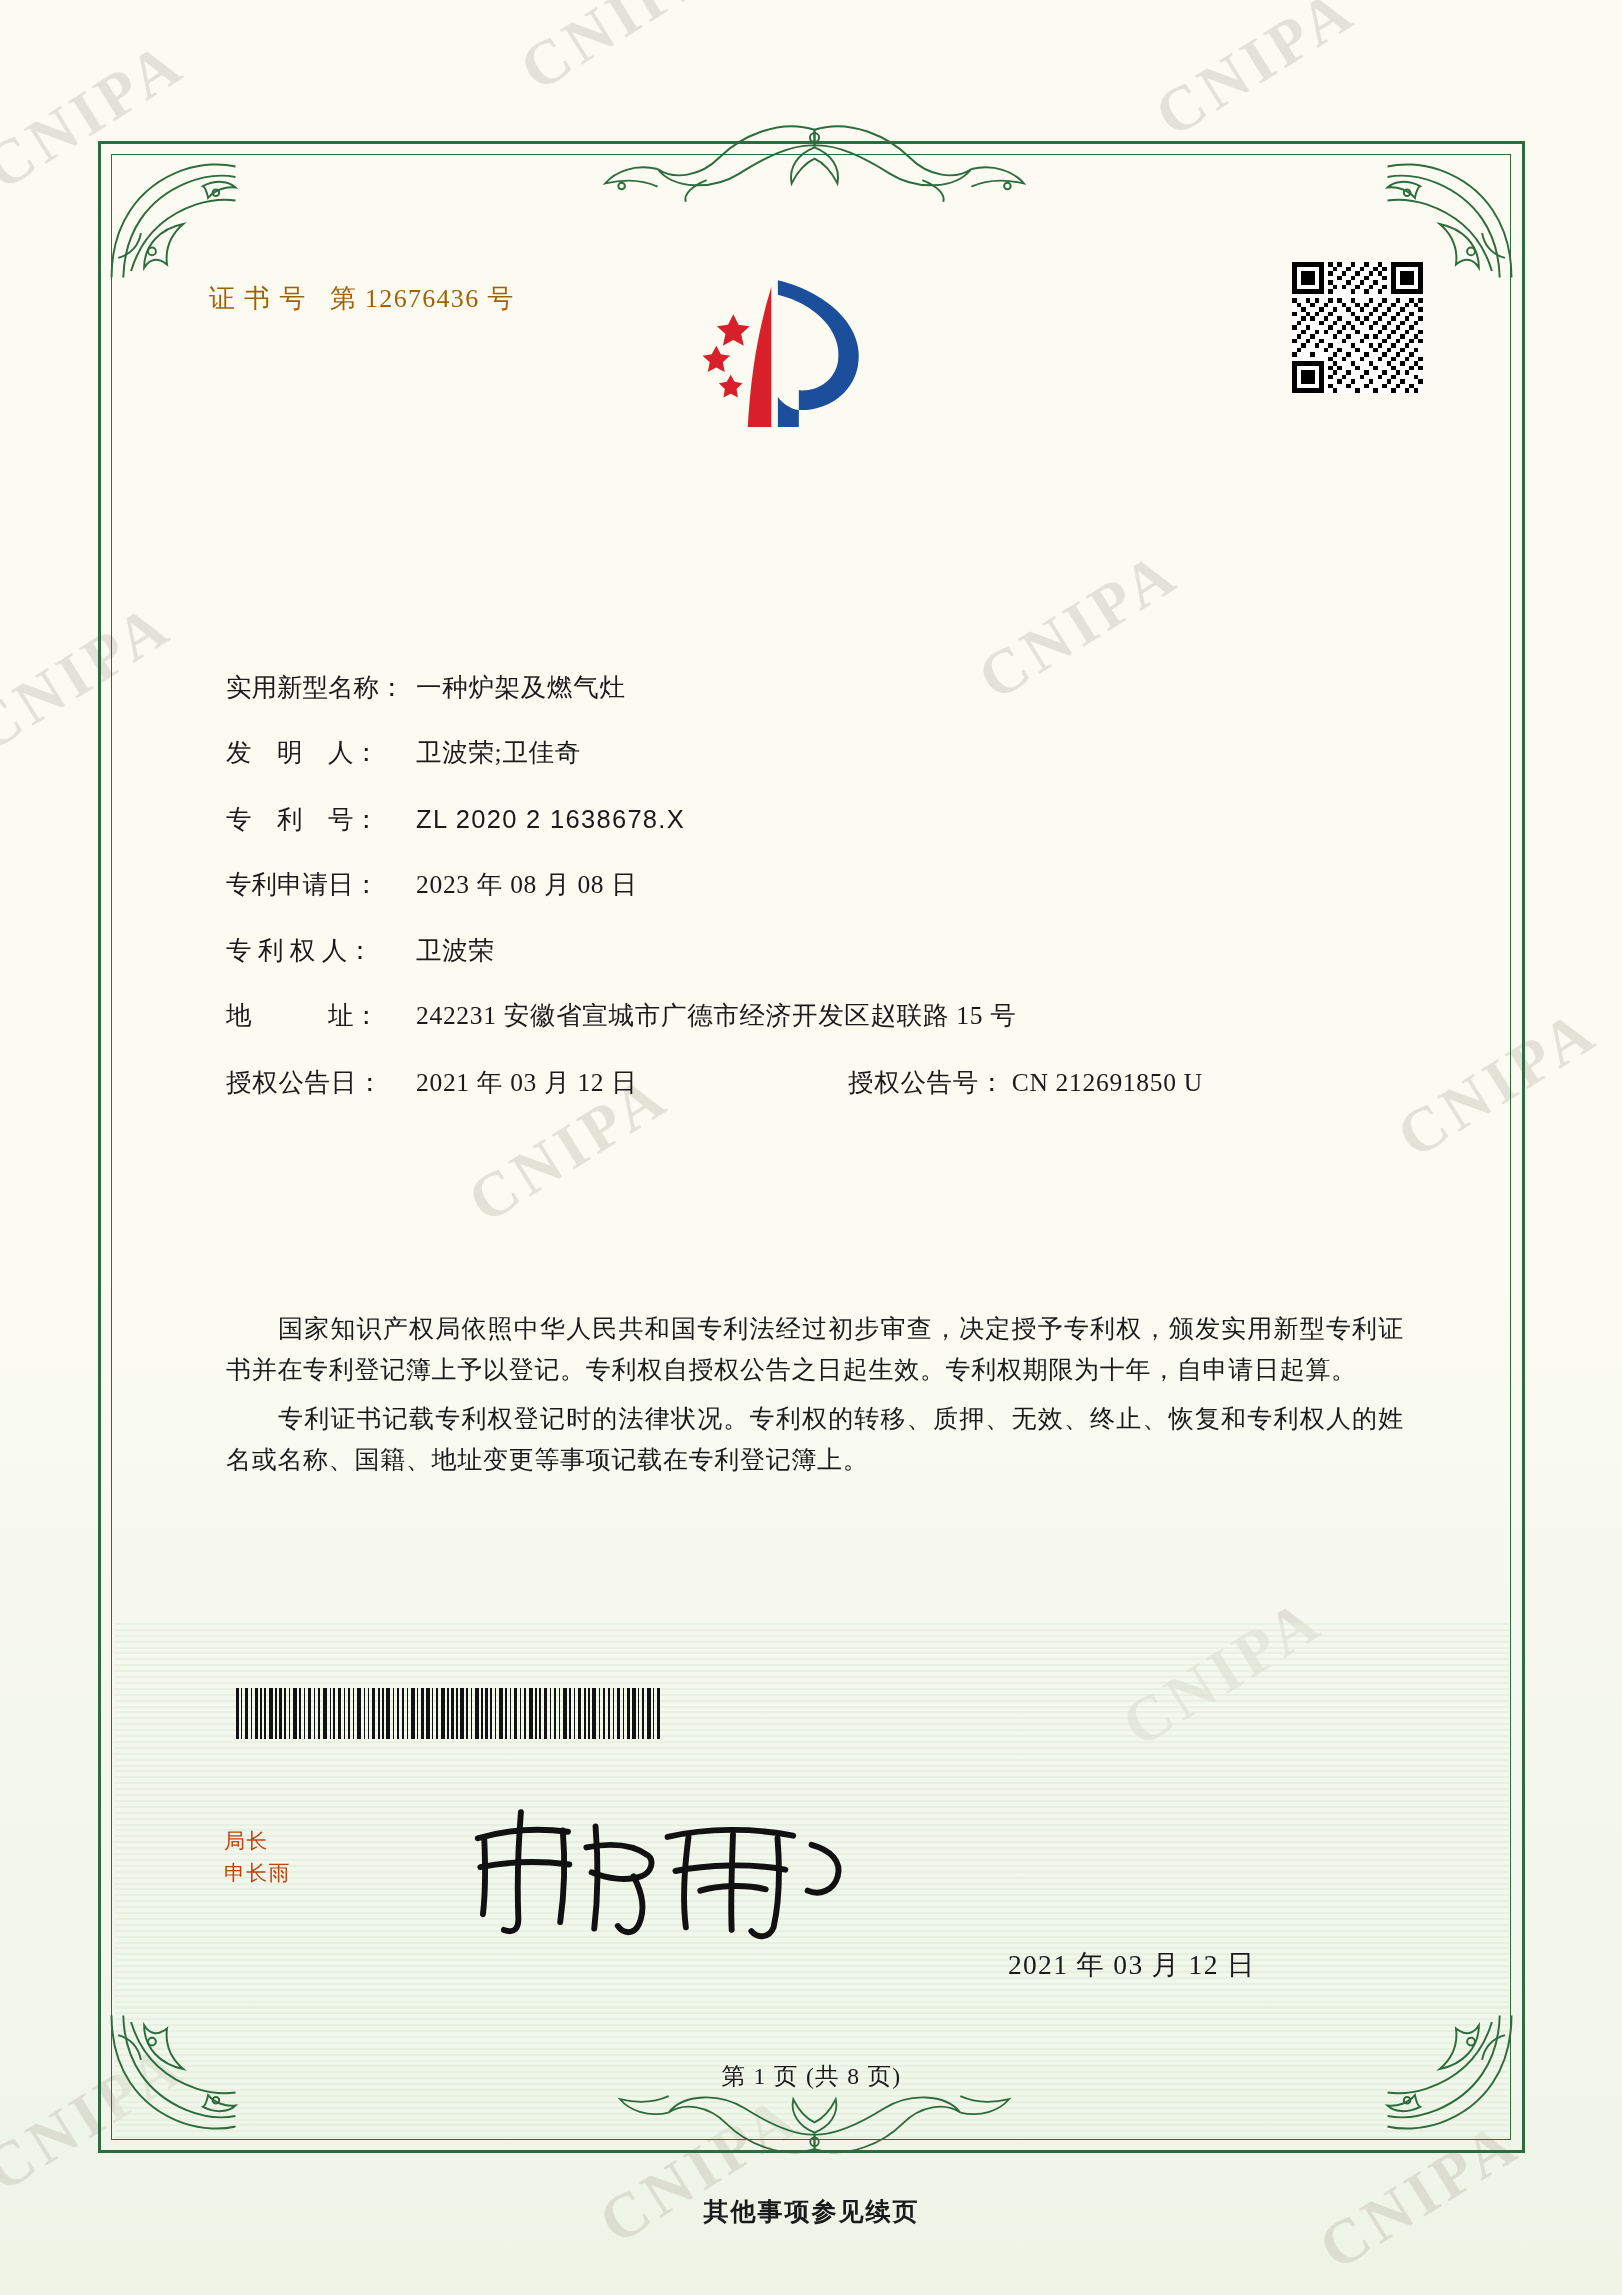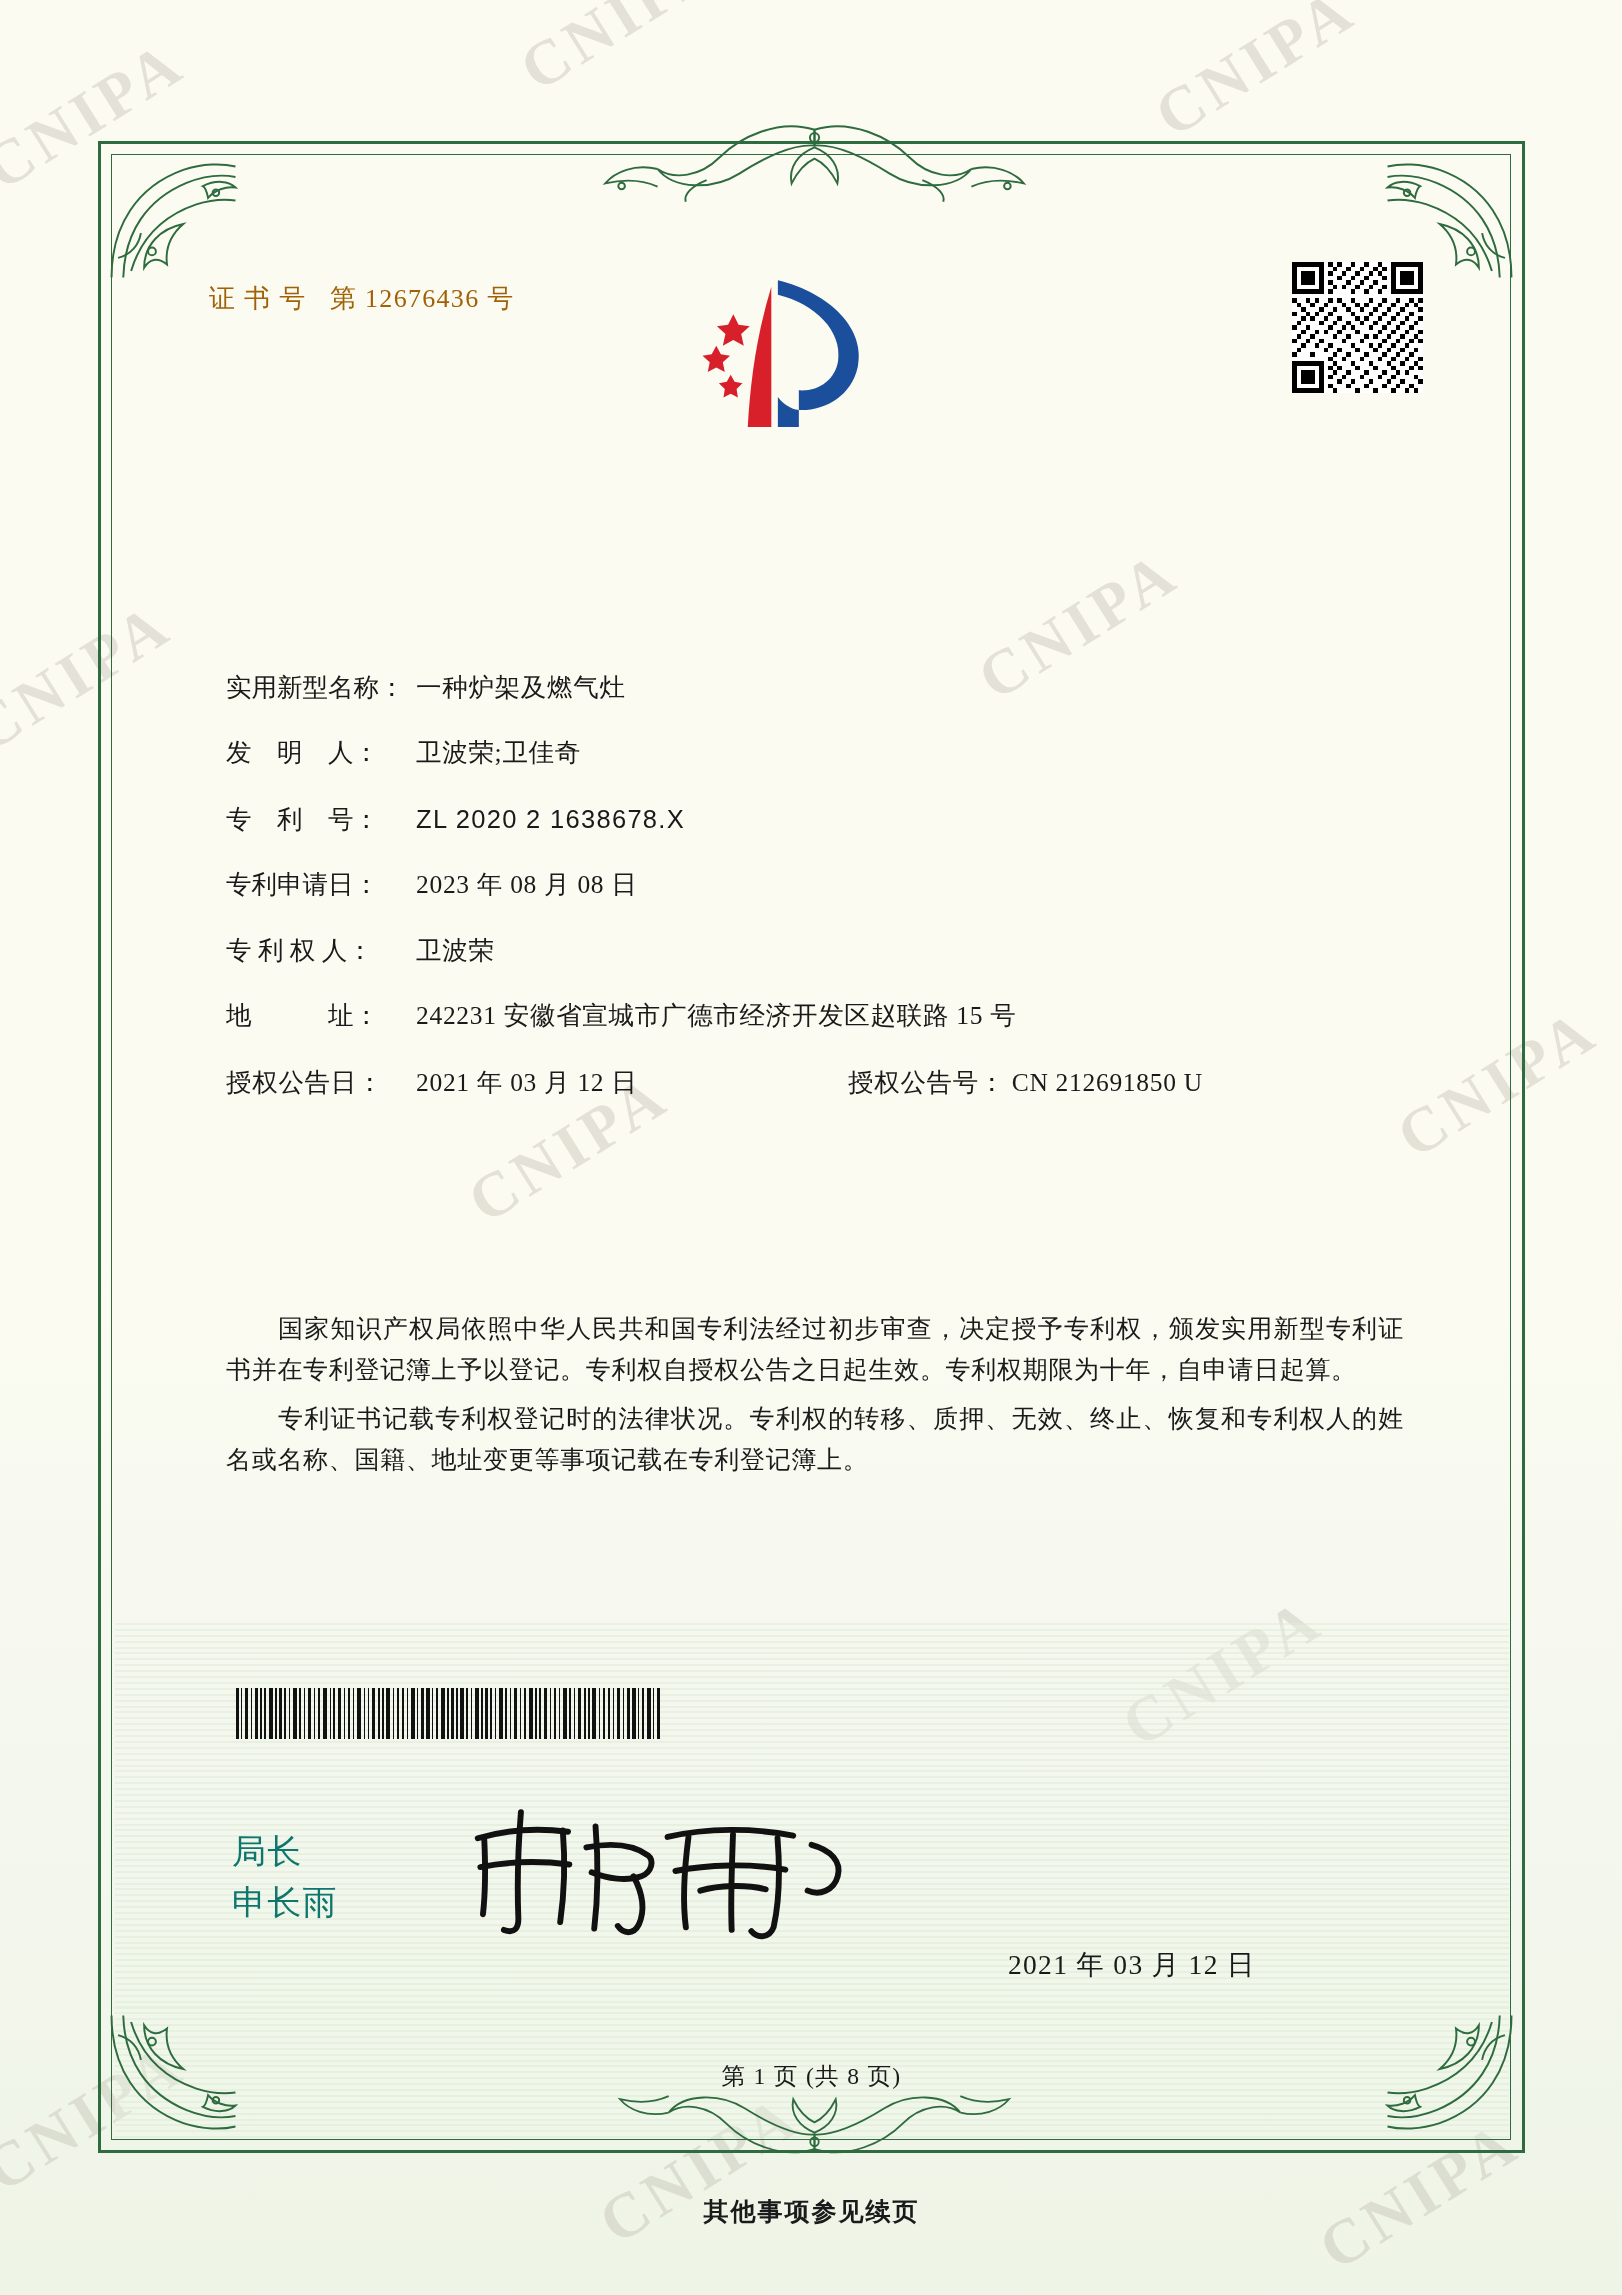--- a/index.html
+++ b/index.html
@@ -215,26 +215,26 @@
     position: absolute;
     left: 236px;
     top: 1688px;
     width: 425px;
     height: 51px;
   }
 
   
   .sig-label {
     position: absolute;
-    left: 232px;
+    left: 224px;
     top: 1826px;
-    font-size: 34px;
+    font-size: 21px;
     line-height: 1.5;
     letter-spacing: 1.3px;
-    color: #0f766e;
+    color: #c2410c;
   }
   .signature {
     position: absolute;
     left: 458px;
     top: 1799px;
     width: 406px;
     height: 144px;
   }
   .sig-date {
     position: absolute;

